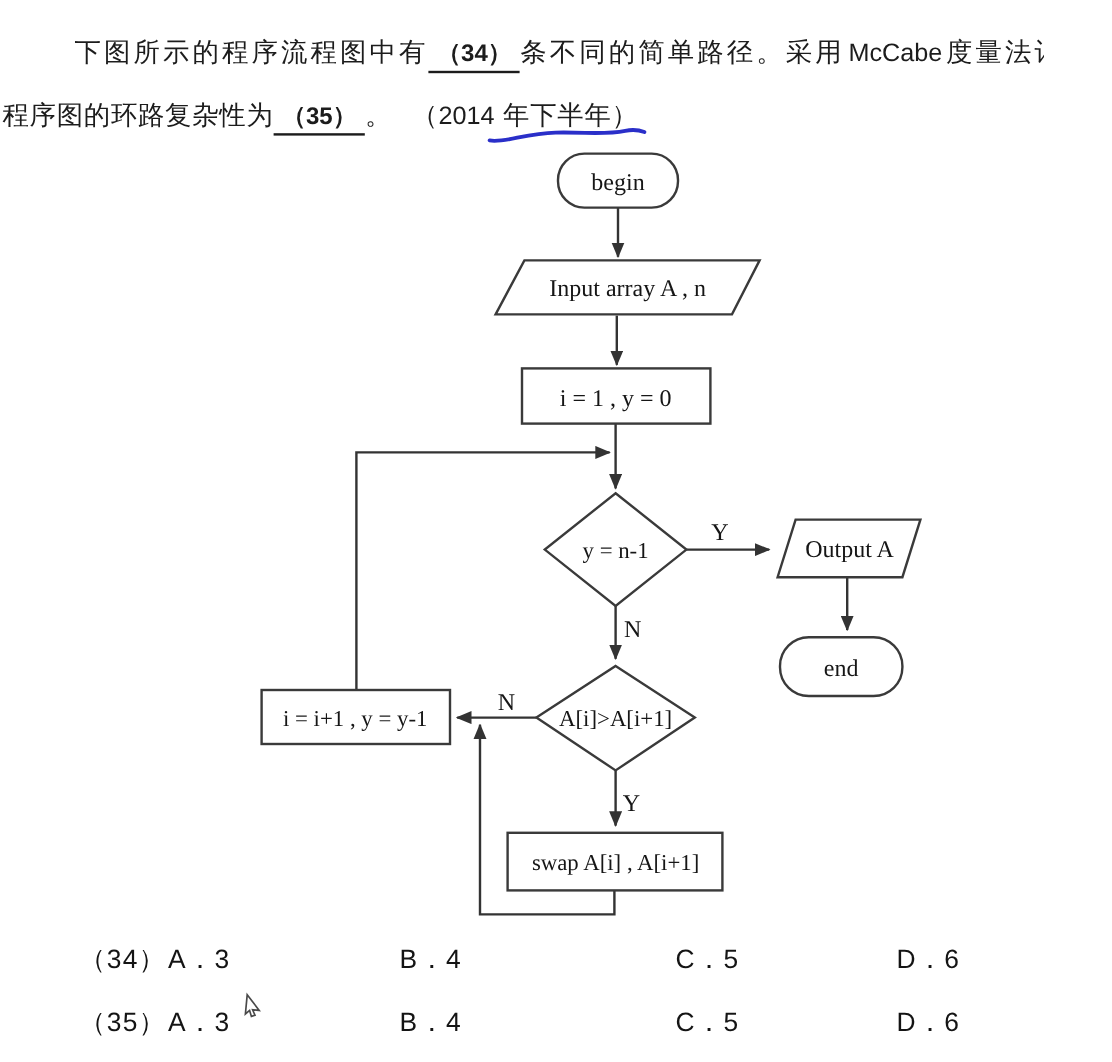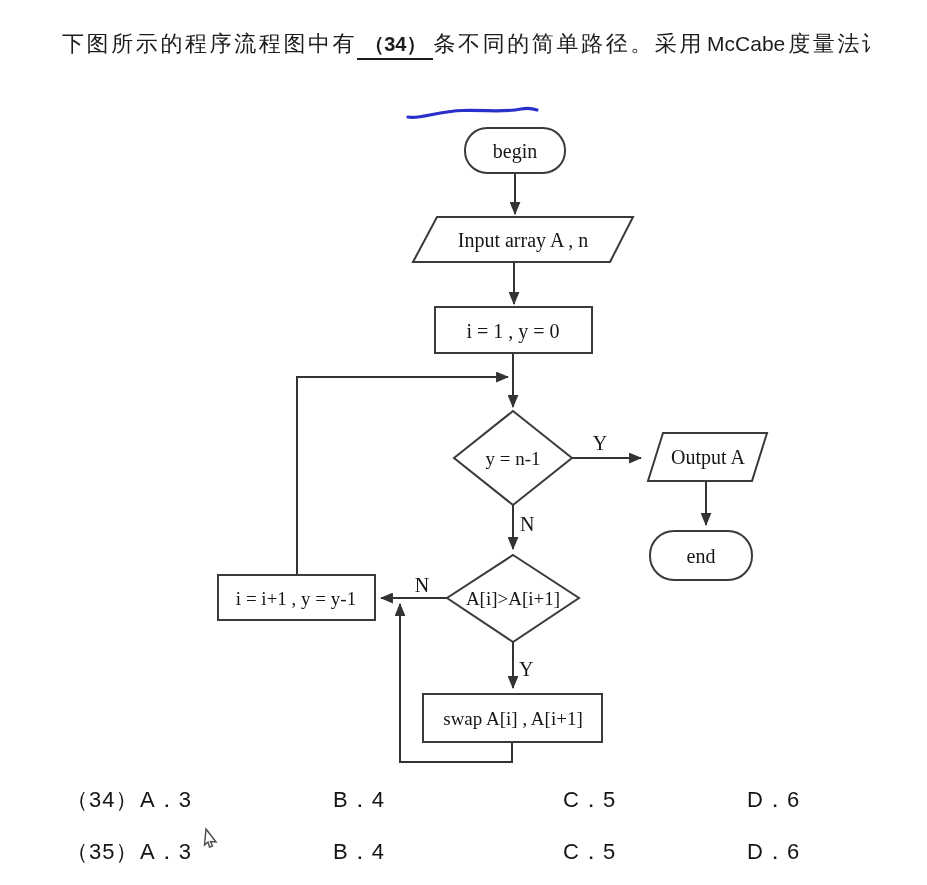--- a/index.html
+++ b/index.html
@@ -23,20 +23,21 @@
            font-family:"Liberation Sans","DejaVu Sans",sans-serif;font-size:22px;color:#141414;}
   .opt{position:absolute;top:0;white-space:nowrap;letter-spacing:1px;}
 </style>
 </head>
 <body>
 
 <div class="page">
 
   <div class="q-line q-line1"><span class="cn1">下图所示的程序流程图中有</span><span class="blank">（34）</span><span class="cn1">条不同的简单路径。采用</span><span class="latin">McCabe</span><span class="cn1">度量法计算该</span></div>
 
+  <div class="q-line q-line2"><span class="cn2">程序图的环路复杂性为</span><span class="blank">（35）</span><span class="cn2">。</span><span class="cn2 year-open">（</span><span class="year">2014</span><span class="cn2">年下半年）</span></div>
 
   <svg class="art" viewBox="0 0 927 885">
     <defs>
       <marker id="ah" viewBox="0 0 12 10" refX="11" refY="5" markerWidth="13" markerHeight="11" orient="auto" markerUnits="userSpaceOnUse">
         <path d="M0,0 L12,5 L0,10 Z" fill="#333333"></path>
       </marker>
     </defs>
 
     <path d="M408,117 C 420,119.5 438,111 463,110.5 C 490,110 504,112.5 521,109 C 527,107.8 533,108.5 537,110" fill="none" stroke="#2a2fc9" stroke-width="3.2" stroke-linecap="round"></path>
 

